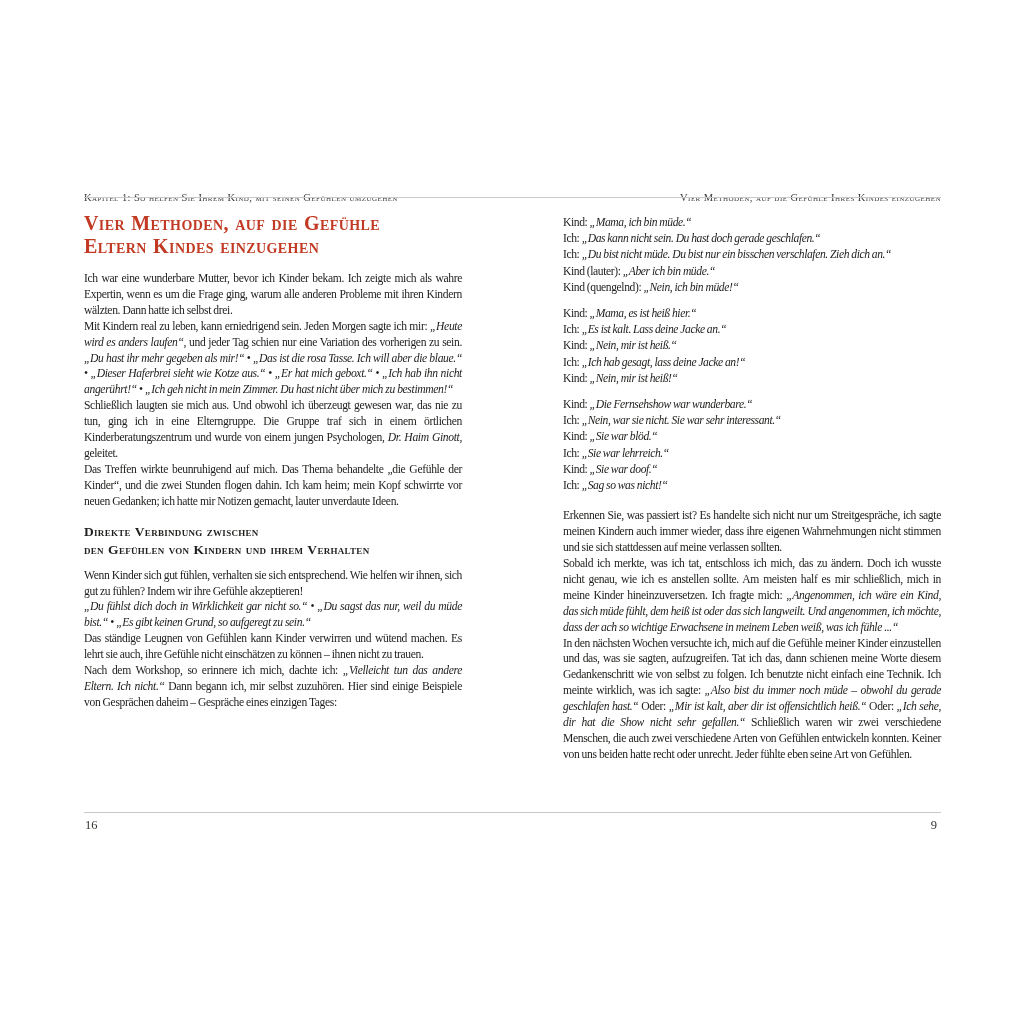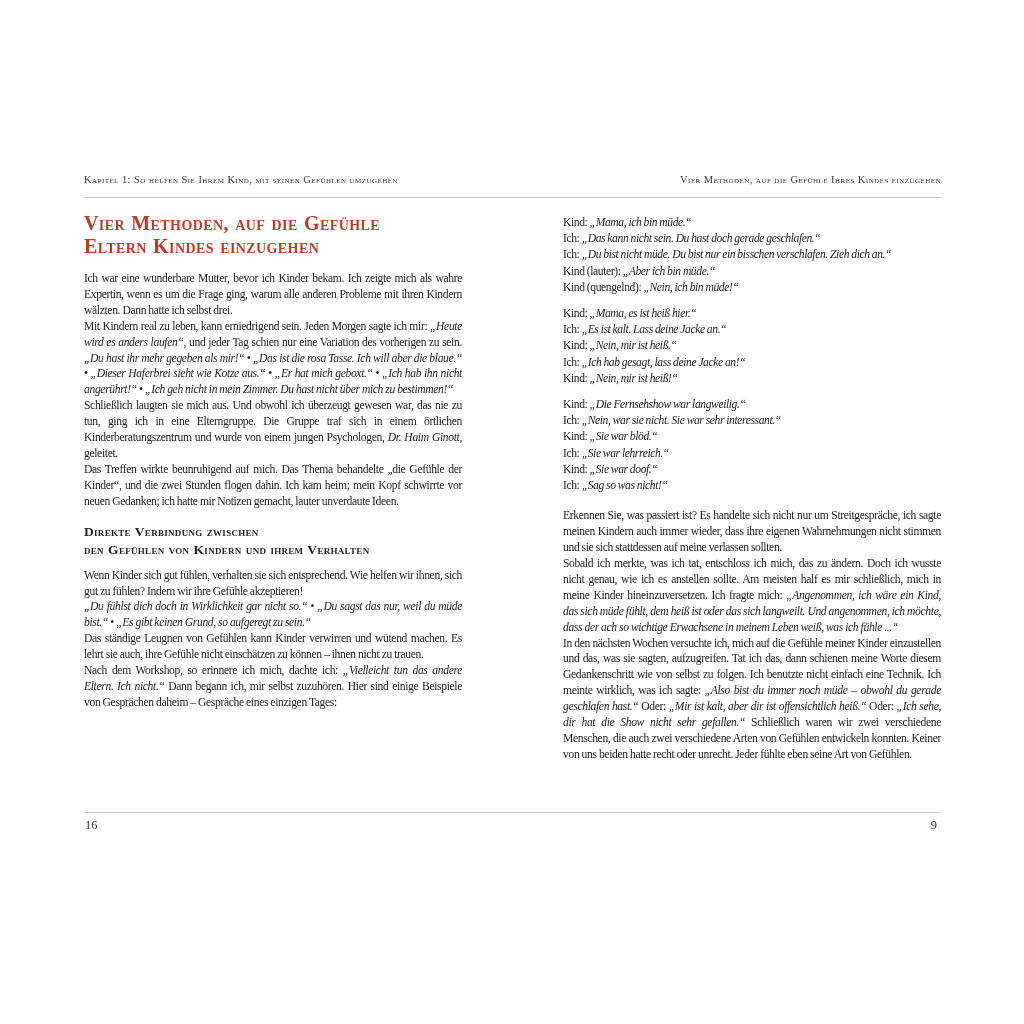--- a/index.html
+++ b/index.html
@@ -12,21 +12,21 @@
   body{
     width:1024px;height:1024px;background:#ffffff;
     font-family:"Liberation Serif","DejaVu Serif",serif;
     color:var(--text);
     -webkit-font-smoothing:antialiased;
   }
   .spread{position:relative;width:1024px;height:1024px;background:#ffffff;overflow:hidden;}
 
   
   .running-header{
-    position:absolute;top:174px;left:84px;width:857px;
+    position:absolute;top:192px;left:84px;width:857px;
     display:flex;justify-content:space-between;align-items:baseline;
     font-variant:small-caps;font-size:10.5px;letter-spacing:0.45px;
     color:var(--header-gray);
   }
   .rule{position:absolute;left:84px;width:857px;height:0;border-top:1px solid var(--rule-gray);}
   .rule.header-rule{top:197px;}
   .rule.footer-rule{top:812px;}
 
   
   .page-number{position:absolute;top:818px;font-size:12.5px;color:#33332f;}
@@ -106,21 +106,21 @@
 
     <div class="dialogue-block">
       <div class="dialogue-line"><span class="seg-b">Kind: </span><span class="seg-i">„Mama, es ist heiß hier.“</span></div>
       <div class="dialogue-line"><span class="seg-b">Ich: </span><span class="seg-i">„Es ist kalt. Lass deine Jacke an.“</span></div>
       <div class="dialogue-line"><span class="seg-b">Kind: </span><span class="seg-i">„Nein, mir ist heiß.“</span></div>
       <div class="dialogue-line"><span class="seg-b">Ich: </span><span class="seg-i">„Ich hab gesagt, lass deine Jacke an!“</span></div>
       <div class="dialogue-line"><span class="seg-b">Kind: </span><span class="seg-i">„Nein, mir ist heiß!“</span></div>
     </div>
 
     <div class="dialogue-block">
-      <div class="dialogue-line"><span class="seg-b">Kind: </span><span class="seg-i">„Die Fernsehshow war langweilig.“</span></div>
+      <div class="dialogue-line"><span class="seg-b">Kind: </span><span class="seg-i">„Die Fernsehshow war wunderbare.“</span></div>
       <div class="dialogue-line"><span class="seg-b">Ich: </span><span class="seg-i">„Nein, war sie nicht. Sie war sehr interessant.“</span></div>
       <div class="dialogue-line"><span class="seg-b">Kind: </span><span class="seg-i">„Sie war blöd.“</span></div>
       <div class="dialogue-line"><span class="seg-b">Ich: </span><span class="seg-i">„Sie war lehrreich.“</span></div>
       <div class="dialogue-line"><span class="seg-b">Kind: </span><span class="seg-i">„Sie war doof.“</span></div>
       <div class="dialogue-line"><span class="seg-b">Ich: </span><span class="seg-i">„Sag so was nicht!“</span></div>
     </div>
 
     <div class="right-paragraphs">
       <p class="para"><span class="seg-p">Erkennen Sie, was passiert ist? Es handelte sich nicht nur um Streitgespräche, ich sagte meinen Kindern auch immer wieder, dass ihre eigenen Wahrnehmungen nicht stimmen und sie sich stattdessen auf meine verlassen sollten.</span></p>
       <p class="para"><span class="seg-p">Sobald ich merkte, was ich tat, entschloss ich mich, das zu ändern. Doch ich wusste nicht genau, wie ich es anstellen sollte. Am meisten half es mir schließlich, mich in meine Kinder hineinzuversetzen. Ich fragte mich: </span><span class="seg-i">„Angenommen, ich wäre ein Kind, das sich müde fühlt, dem heiß ist oder das sich langweilt. Und angenommen, ich möchte, dass der ach so wichtige Erwachsene in meinem Leben weiß, was ich fühle ...“</span></p>

